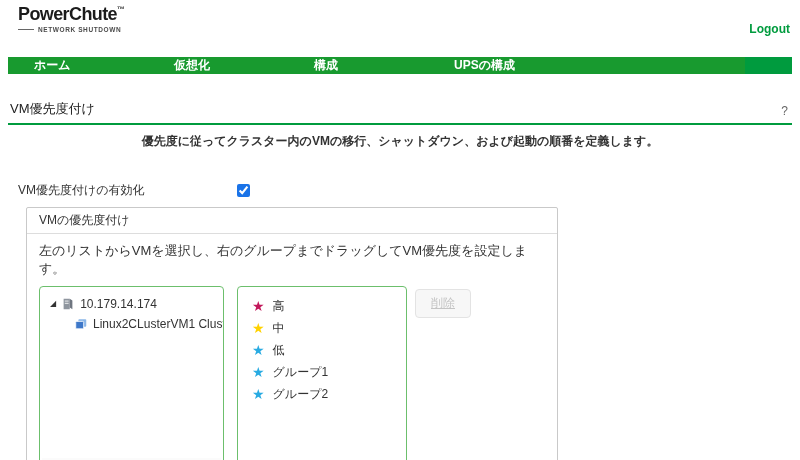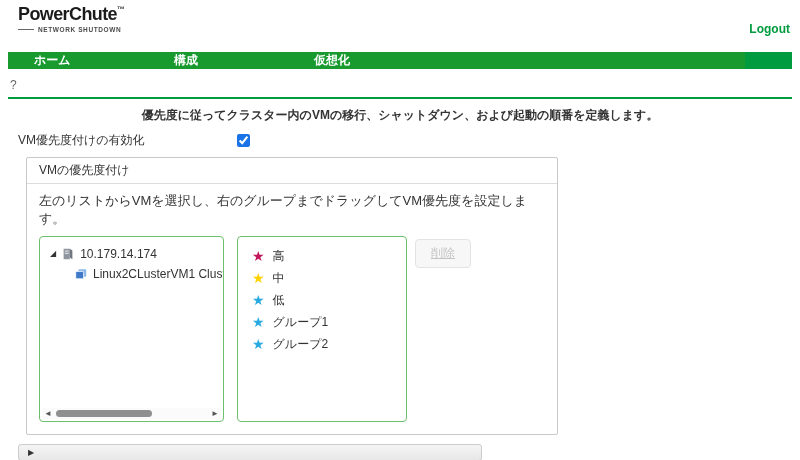--- a/index.html
+++ b/index.html
@@ -2,39 +2,39 @@
 <html><head>
 <meta charset="utf-8">
 <style>
   * { box-sizing: border-box; margin: 0; padding: 0; }
   html,body { width:800px; height:460px; }
   body {
     font-family: "Liberation Sans", sans-serif;
     background:#fff; color:#333; overflow:hidden; position:relative;
   }
   
-  .header { height:52px; position:relative; }
+  .header { height:40px; position:relative; }
   .logo { position:absolute; left:18px; top:5px; }
   .logo-title { font-size:18px; font-weight:bold; color:#1b1b1b; letter-spacing:-0.6px; line-height:18px; }
   .logo-tm { font-size:8px; vertical-align:top; font-weight:bold; }
   .logo-sub { display:flex; align-items:center; gap:4px; margin-top:2px; }
   .logo-dash { display:inline-block; width:16px; height:0; border-top:1px solid #666; }
   .logo-sub-text { font-size:6.5px; color:#4a4a4a; letter-spacing:0.6px; font-weight:bold; }
   .logout { position:absolute; right:10px; top:22px; color:#009B3E; font-size:12px; font-weight:bold; text-decoration:none; cursor:pointer; }
   
-  .navbar { margin:0 8px; height:17px; background:#189A2F; display:flex; position:relative; }
+  .navbar { margin:17px 8px; height:17px; background:#189A2F; display:flex; position:relative; }
   .nav-item { width:140px; color:#fff; font-size:12px; font-weight:bold; padding-left:26px; line-height:17px; cursor:pointer; white-space:nowrap; }
   .nav-right-seg { position:absolute; right:0; top:0; width:47px; height:17px; background:#009B3E; }
   
   .main { padding:0 8px; }
   .title-row { display:flex; justify-content:space-between; align-items:flex-end; padding:9px 2px 5px 2px; border-bottom:2px solid #009B3E; }
   .page-title { font-size:13px; font-weight:normal; color:#222; }
   .help { color:#666; font-size:12px; cursor:pointer; padding-right:2px; }
   .description { font-size:12px; font-weight:bold; padding:8px 2px 6px 2px;text-align:center; }
-  .checkbox-row { display:flex; align-items:center; padding:2px 0 8px 10px; font-size:12px; }
+  .checkbox-row { display:flex; align-items:center; padding:2px 0 8px 10px; font-size:12px;margin-top:24px; }
   .checkbox-row label { width:219px; }
   .checkbox-row input { width:13px; height:13px; accent-color:#1a73e8; cursor:pointer; }
   
   .panel { margin-left:18px; width:532px; border:1px solid #c9c9c9; background:#fff; border-radius:2px; }
   .panel-header { padding:4px 12px; font-size:12px; color:#333; border-bottom:1px solid #ddd; cursor:default; }
   .panel-body { padding:8px 12px 12px 12px; }
   .instruction { font-size:13px; margin-bottom:8px; }
   .boxes { display:flex; align-items:flex-start; }
   .tree-box { width:185px; height:186px; border:1px solid #6CBF6C; border-radius:4px; position:relative; overflow:hidden; background:#fff; }
   .tree { padding:7px 0 0 10px; font-size:12px; white-space:nowrap; }
@@ -68,27 +68,29 @@
     <div class="logo-sub">
       <span class="logo-dash"></span>
       <span class="logo-sub-text">NETWORK SHUTDOWN</span>
     </div>
   </div>
   <a class="logout">Logout</a>
 </div>
 
 <div class="navbar">
   <div class="nav-item">ホーム</div>
+  <div class="nav-item">仮想化</div>
   <div class="nav-item">構成</div>
-  <div class="nav-item">仮想化</div>
+  <div class="nav-item">UPSの構成</div>
   <div class="nav-right-seg"></div>
 </div>
 
 <div class="main">
   <div class="title-row">
+    <span class="page-title">VM優先度付け</span>
     <span class="help">?</span>
   </div>
 
   <div class="description">優先度に従ってクラスター内のVMの移行、シャットダウン、および起動の順番を定義します。</div>
 
   <div class="checkbox-row">
     <label>VM優先度付けの有効化</label>
     <input type="checkbox" checked="true" style="">
   </div>
 

